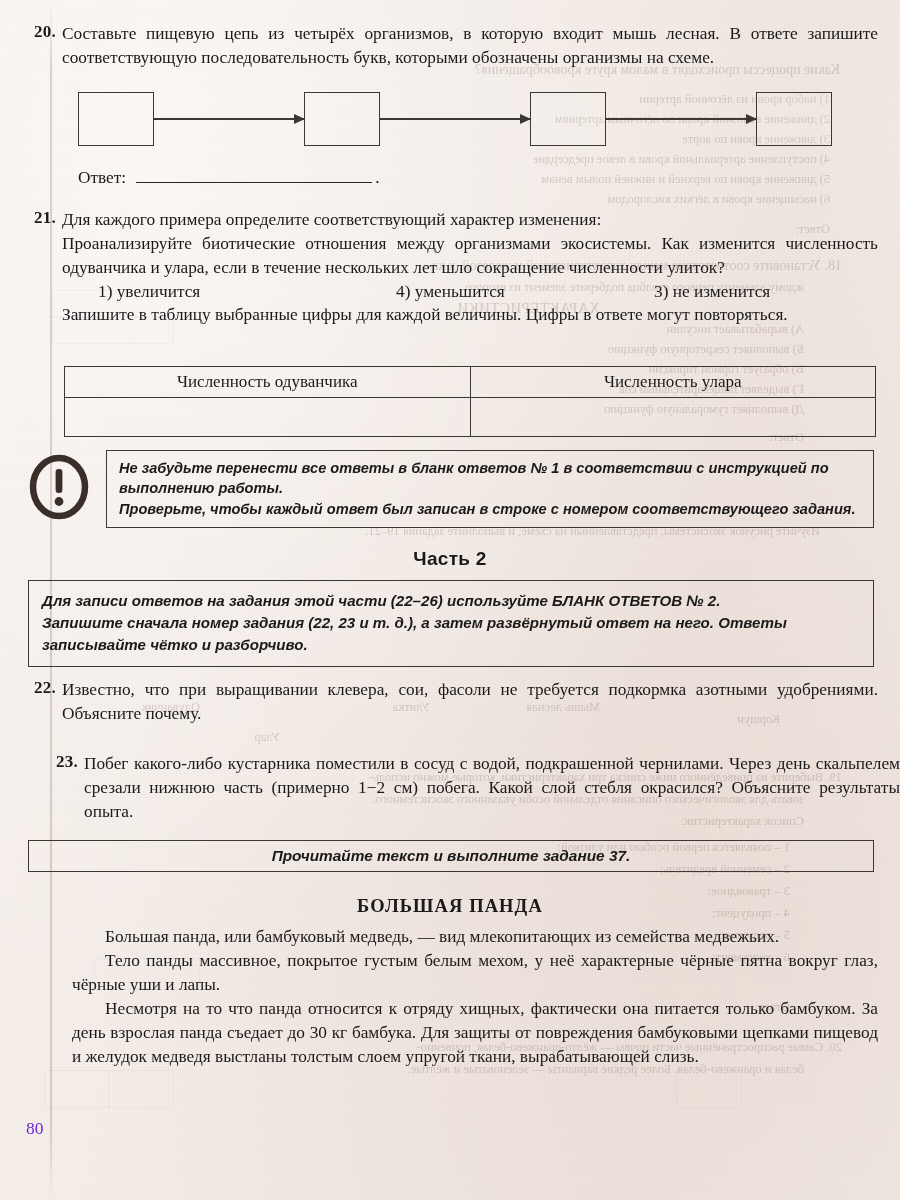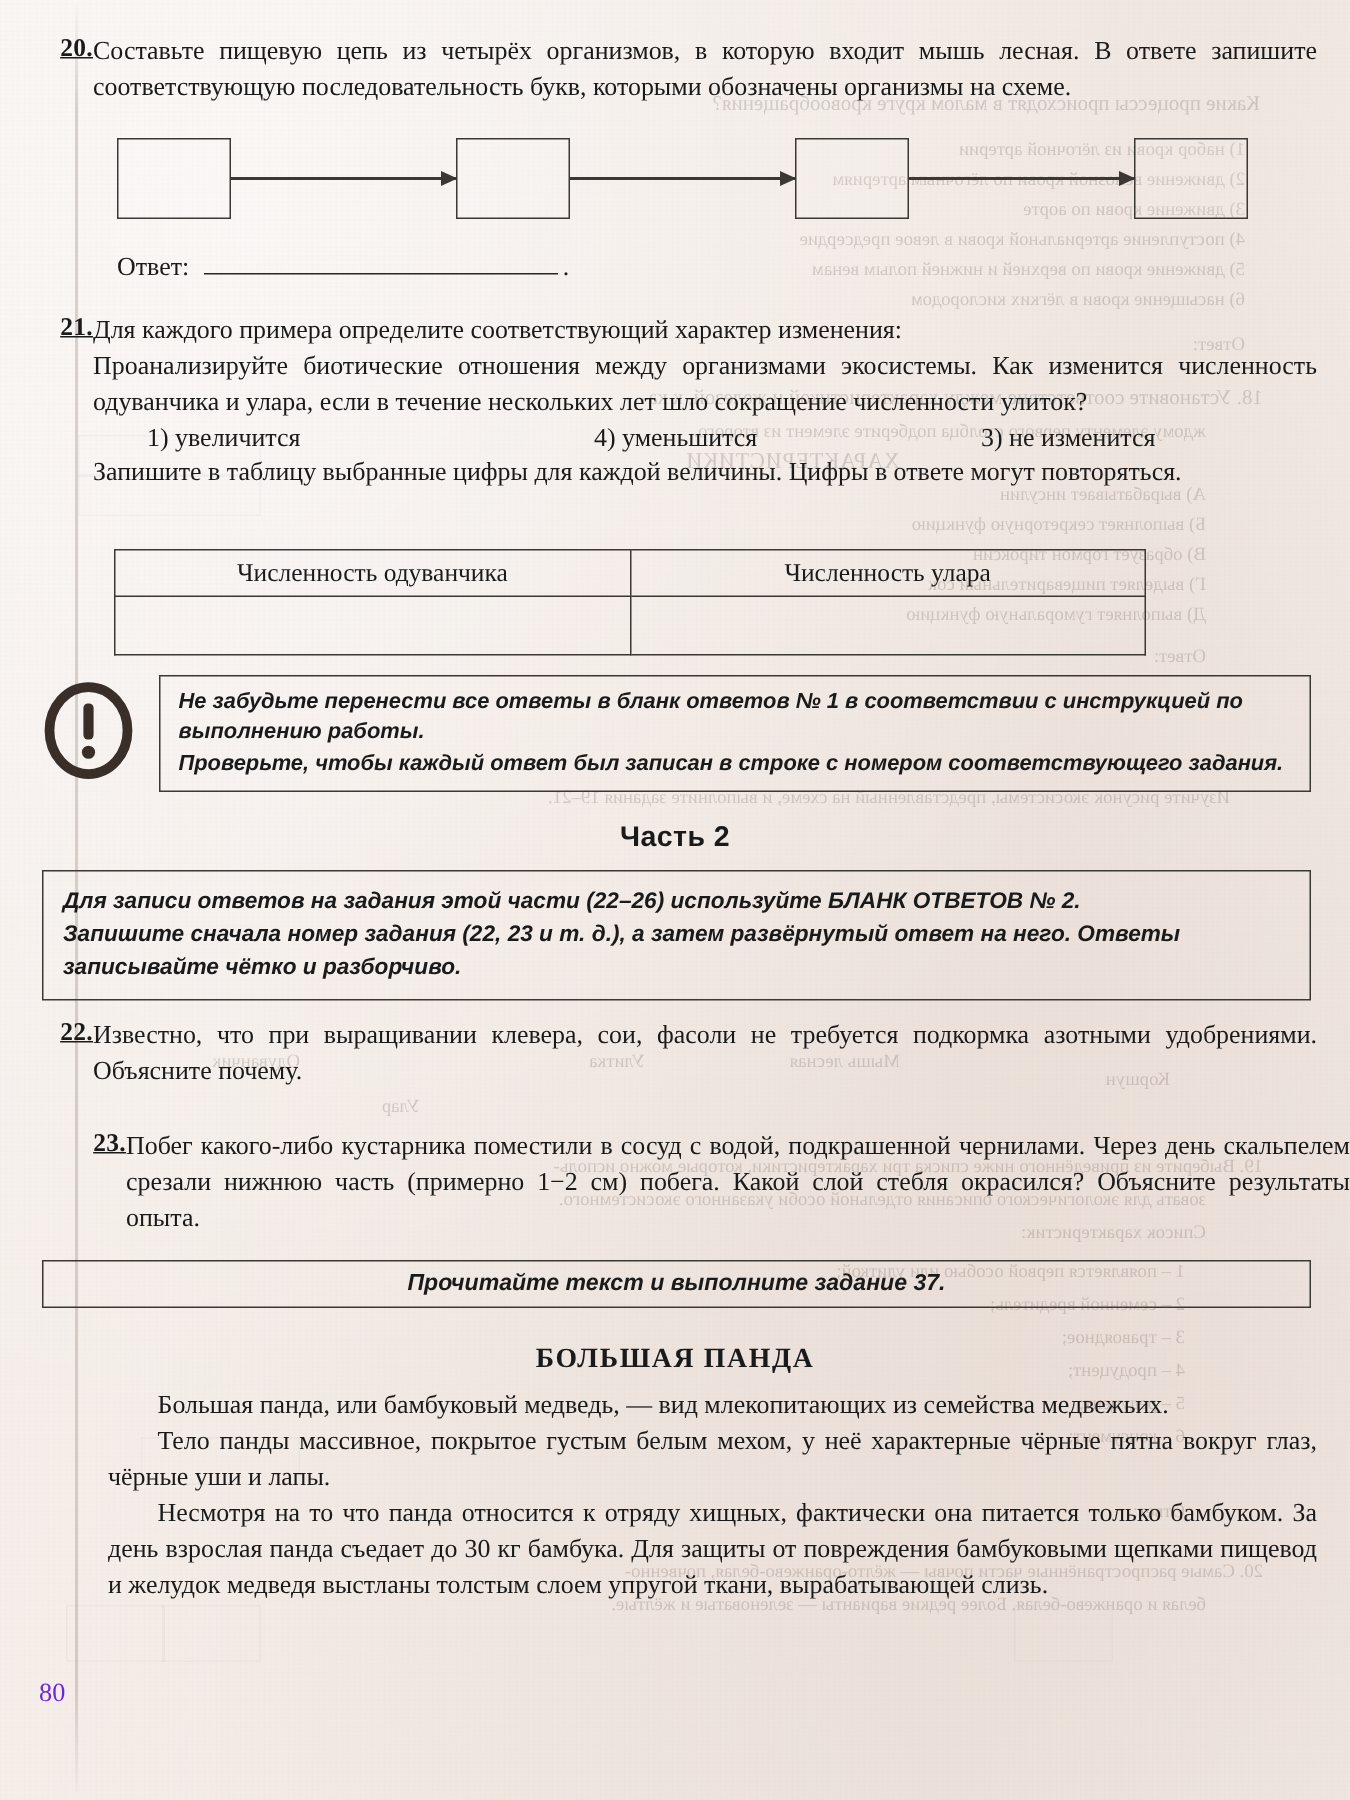--- a/index.html
+++ b/index.html
@@ -78,25 +78,24 @@
   .task {
     position: absolute;
     display: flex;
     align-items: flex-start;
   }
   .tasknum {
     width: 42px;
     flex: 0 0 42px;
     font-weight: bold;
     font-size: 17px;
-    text-align: right;
+    text-align: center;
     padding-left: 8px;
     box-sizing: border-box;
     letter-spacing: .2px;
-    text-decoration: underline;
   }
   .taskbody {
     flex: 1 1 auto;
     font-size: 17.3px;
     line-height: 1.38;
     text-align: justify;
     text-justify: inter-word;
     hyphens: manual;
   }
   .taskbody p { margin: 0; }
@@ -157,23 +156,23 @@
     display: flex;
     width: 100%;
   }
   .optrow .opt { white-space: nowrap; margin-left: 36px; }
   .optrow .opt.o1 { width: 262px; }
   .optrow .opt.o2 { width: 222px; }
 
   
   #qtable {
     position: absolute;
-    left: 76px;
+    left: 64px;
     top: 366px;
-    width: 688px;
+    width: 812px;
     border-collapse: collapse;
     table-layout: fixed;
   }
   #qtable td, #qtable th {
     border: 1.4px solid #3b3732;
     font-weight: normal;
     font-size: 17px;
     text-align: center;
     padding: 5px 4px;
     font-family: "Liberation Serif", serif;

